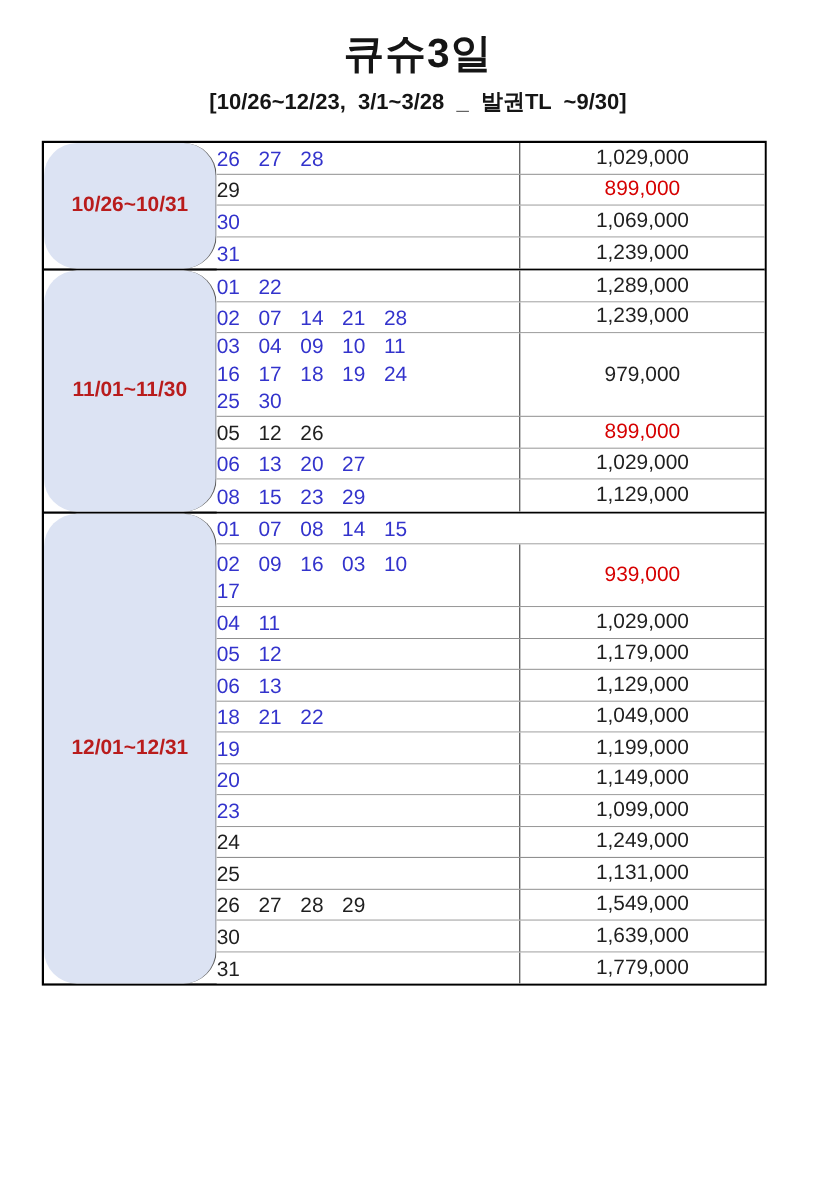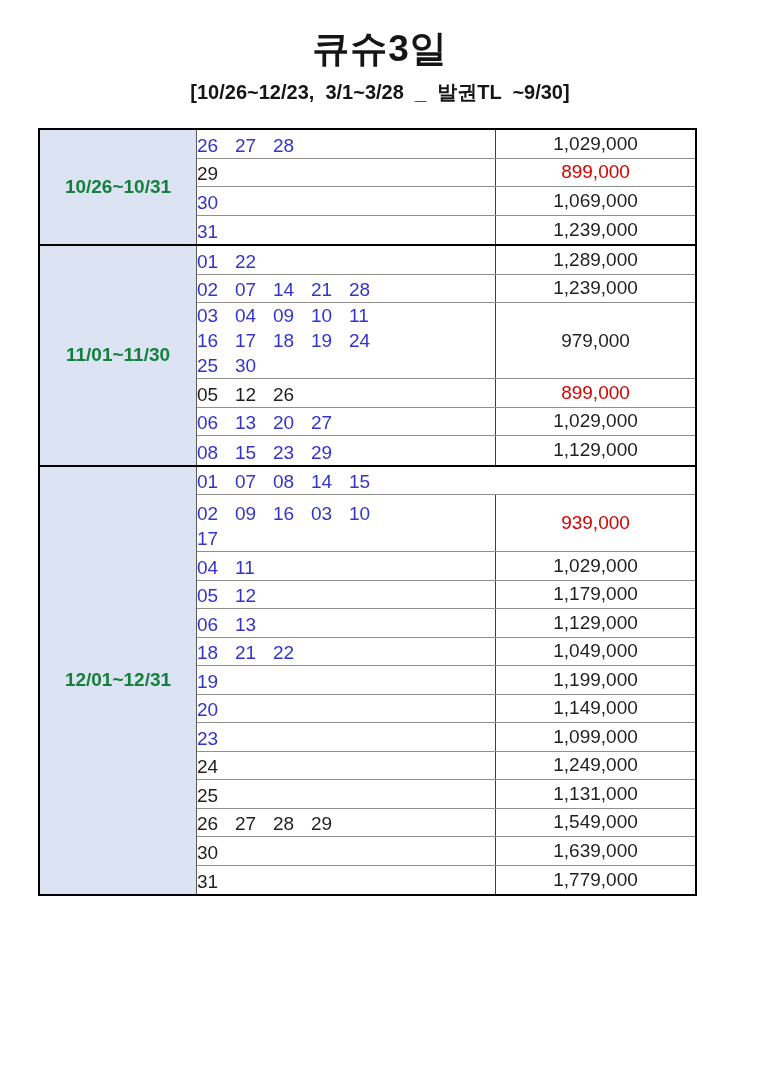--- a/index.html
+++ b/index.html
@@ -27,34 +27,34 @@
     position:absolute; left:38px; top:128px; width:659px;
     border:2px solid #000; background:#fff;
   }
   .group { display:flex; border-bottom:2px solid #000; }
   .group:last-child { border-bottom:none; }
   .group-label {
     width:157px; flex:none;
     background:var(--group-bg,#dce3f3);
     border-right:1px solid #595959;
     display:flex; align-items:center; justify-content:center;
-    font-weight:bold; font-size:19px; color:#15803d;
+    font-weight:bold; font-size:19px; color:#b91c1c;border-radius:30px;
   }
   .rows { flex:1; display:flex; flex-direction:column; min-width:0; }
   .row { display:flex; border-bottom:1px solid #909090; background:#fff; }
   .row:last-child { border-bottom:none; }
   .dates-cell {
     flex:1; display:flex; flex-direction:column; justify-content:flex-end;
     padding-left:0; font-size:19px; color:var(--date-blue,#3333cc);
   }
   .dates-cell.black { color:#1f1f1f; }
   .date-line { display:flex; line-height:25px; }
   .date-token { width:38px; flex:none; }
   .price-cell {
-    width:200px; flex:none;
+    width:223px; flex:none;
     border-left:1px solid #404040;
     display:flex; align-items:center; justify-content:center;
     font-size:19px; color:#1f1f1f;
   }
   .price-cell.red { color:var(--price-red,#d60000); font-weight:normal; }
 </style>
 </head>
 <body style="--date-blue: #3333cc; --price-red: #d60000; --group-bg: #dce3f3;">
 
 <div class="page">

